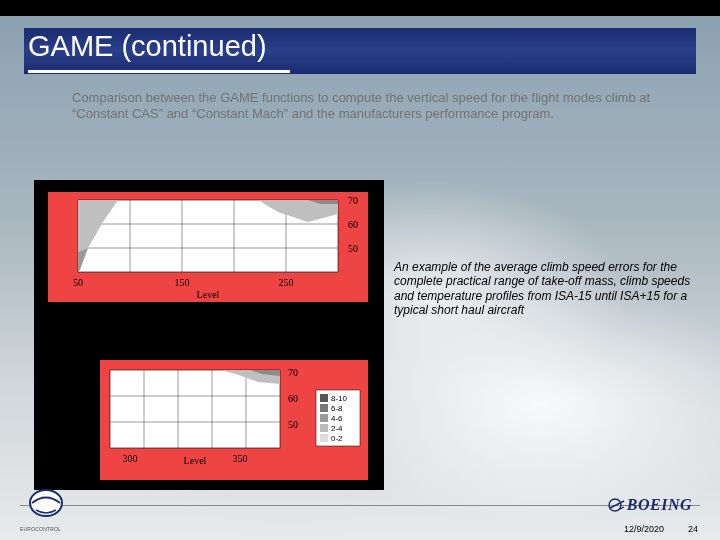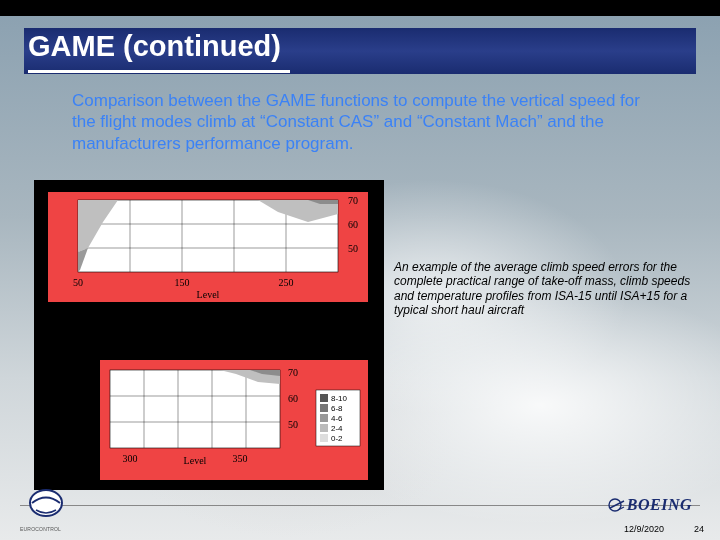--- a/index.html
+++ b/index.html
@@ -33,38 +33,38 @@
     left: 24px;
     right: 24px;
     height: 46px;
     background: linear-gradient(to bottom, #1a2c70 0%, #2a3e8a 50%, #1a2c70 100%);
   }
   .title-text {
     position: absolute;
     top: 30px;
     left: 28px;
     font-size: 29px;
-    font-weight: bold;
+    font-weight: normal;
     color: #fff;
   }
   .title-rule {
     position: absolute;
     top: 70px;
     left: 28px;
     width: 262px;
     height: 3px;
     background: #fff;
   }
   .body-text {
     position: absolute;
     top: 90px;
     left: 72px;
     right: 60px;
-    color: #3b82f6;
-    font-size: 17px;
+    color: #737373;
+    font-size: 13px;
     line-height: 1.25;
   }
   .charts-black {
     position: absolute;
     top: 180px;
     left: 34px;
     width: 350px;
     height: 310px;
     background: #000;
   }
@@ -121,21 +121,21 @@
   }
   .date {
     position: absolute;
     right: 56px;
     bottom: 6px;
     font-size: 9px;
     color: #000;
   }
   .pagenum {
     position: absolute;
-    right: 16px;
+    right: 22px;
     bottom: 6px;
     font-size: 9px;
     color: #000;
     margin-left: 20px;
   }
   .axis-label { font: 10px "Times New Roman", serif; fill: #000; }
   .tick-label { font: 10px "Times New Roman", serif; fill: #000; }
   .legend-label { font: 8px Arial, sans-serif; fill: #000; }
 </style>
 </head>

